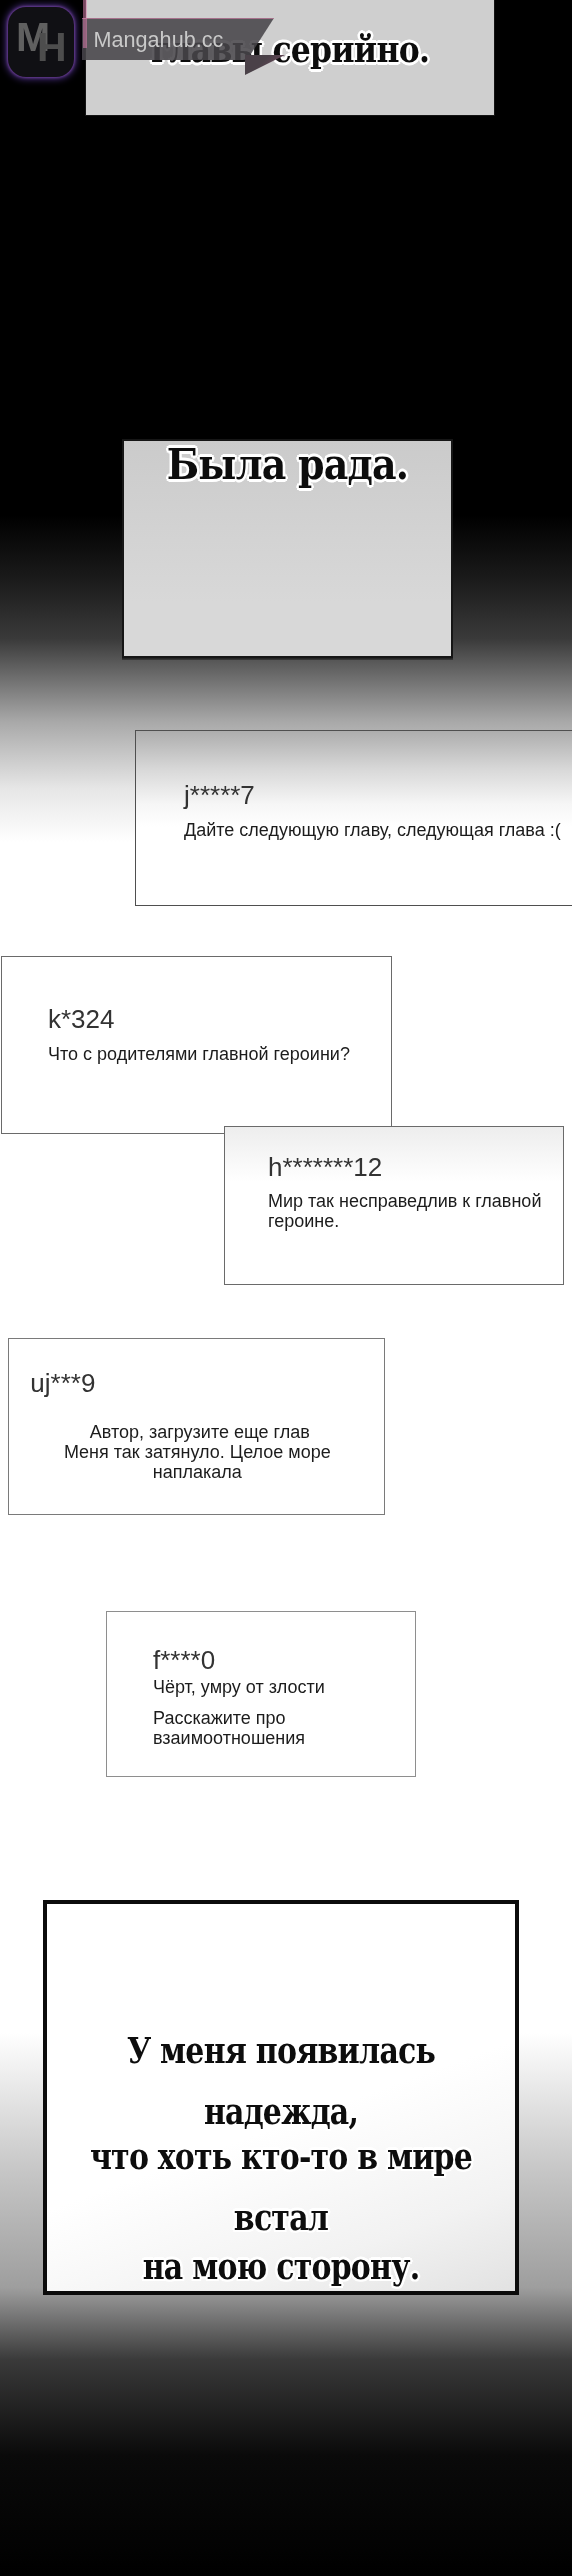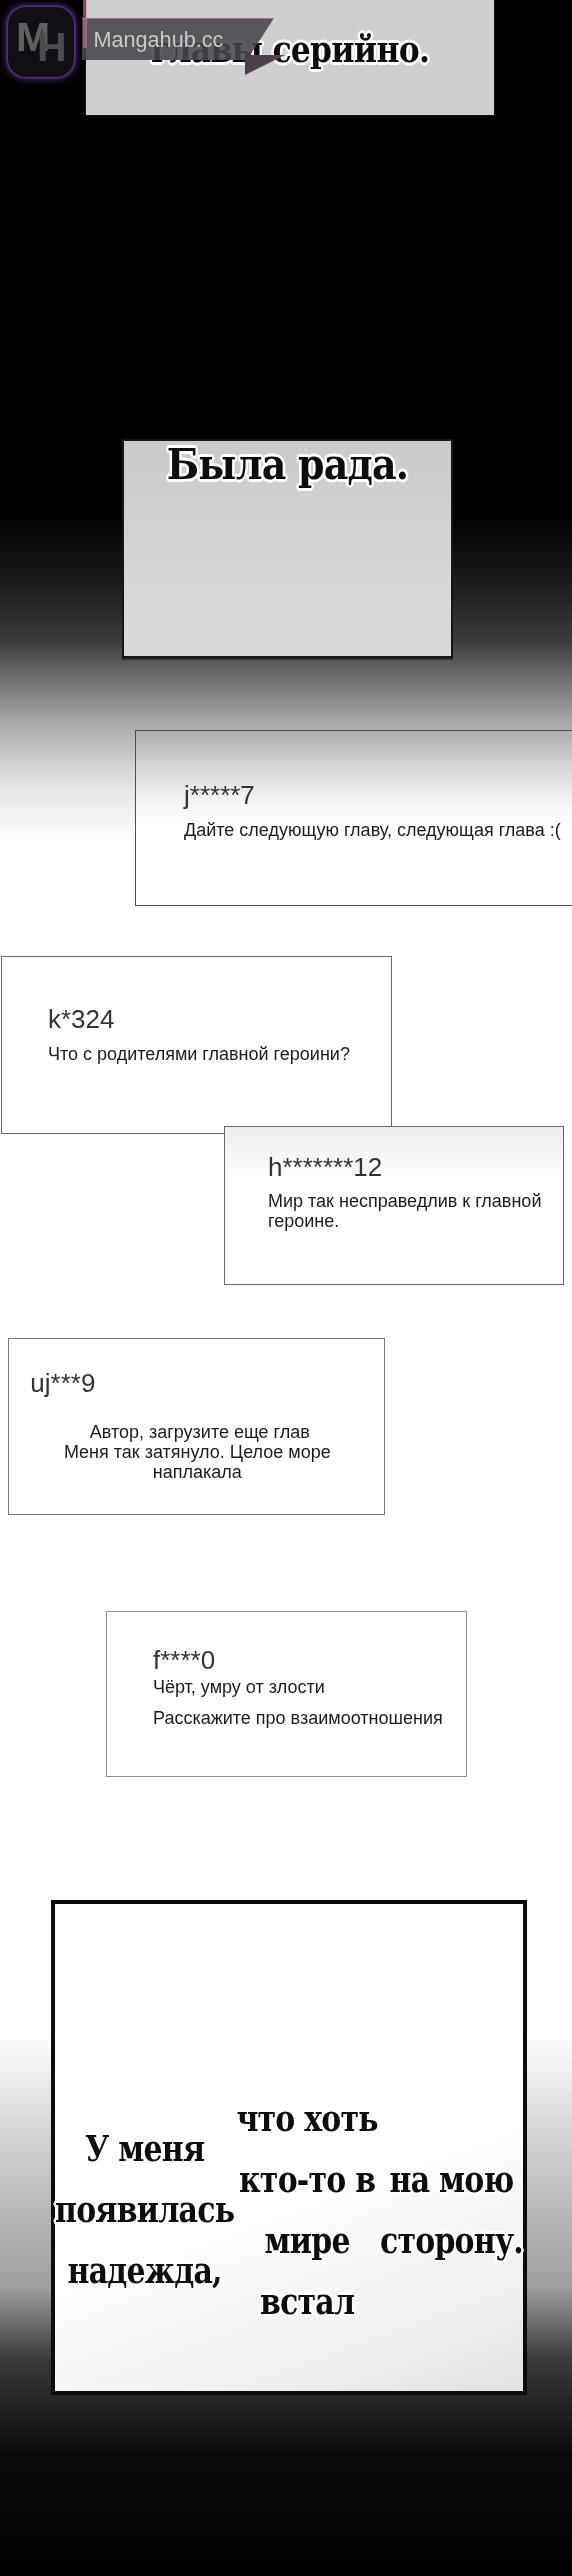--- a/index.html
+++ b/index.html
@@ -75,34 +75,34 @@
   .cb1{left:135px;top:730px;width:447px;height:176px;
        background:linear-gradient(180deg,#adadad 0%,#d8d8d8 22%,#f6f6f6 42%,#fff 55%);
        border:1.7px solid #4f4f4f;padding:48px 9px 0 48px;}
   .cb2{left:1px;top:936px;width:391px;height:178px;background:#fff;
        border:1.7px solid #6a6a6a;padding:46px 21.6px 0 46px;margin-top:20px;}
   .cb3{left:224px;top:1126px;width:340px;height:159px;
        background:linear-gradient(180deg,#ededed,#fff 35%);
        border:1.7px solid #6a6a6a;padding:24px 20px 0 43px;}
   .cb4{left:8.3px;top:1338px;width:377px;height:177px;background:#fff;
        border:1.7px solid #7a7a7a;padding:28px 20px 0 21px;}
-  .cb5{left:106px;top:1611px;width:361px;height:166px;background:#fff;
+  .cb5{left:106px;top:1611px;width:310px;height:166px;background:#fff;
        border:1.7px solid #8e8e8e;padding:31.5px 20px 0 46px;}
   .username{font-size:26px;color:#333;line-height:33px;}
   .message{font-size:18px;color:#1c1c1c;line-height:20px;white-space:pre-wrap;}
   .cb1 .message,.cb2 .message{margin-top:8.3px;}
   .cb3 .message{margin-top:6.6px;}
   .cb4 .message{margin-top:21.6px;text-align:center;}
   .cb5 .message{margin-top:11.6px;}
   
   .speech-bubble{
-    position:absolute;left:51px;top:1900px;width:476px;height:495px;
+    position:absolute;left:43px;top:1900px;width:476px;height:395px;
     background:linear-gradient(160deg,#fff 55%,#f2f2f2 82%,#e2e2e2 100%);
     border:4.1px solid #0c0c0c;box-sizing:border-box;
-    display:flex;flex-direction:row;align-items:center;
+    display:flex;flex-direction:column;align-items:center;
     padding-top:124px;
   }
   .speech-line{font-size:30px;line-height:53px;text-align:center;}
 </style>
 </head>
 <body>
 
 <div class="page">
 
   <div class="top-bubble">

